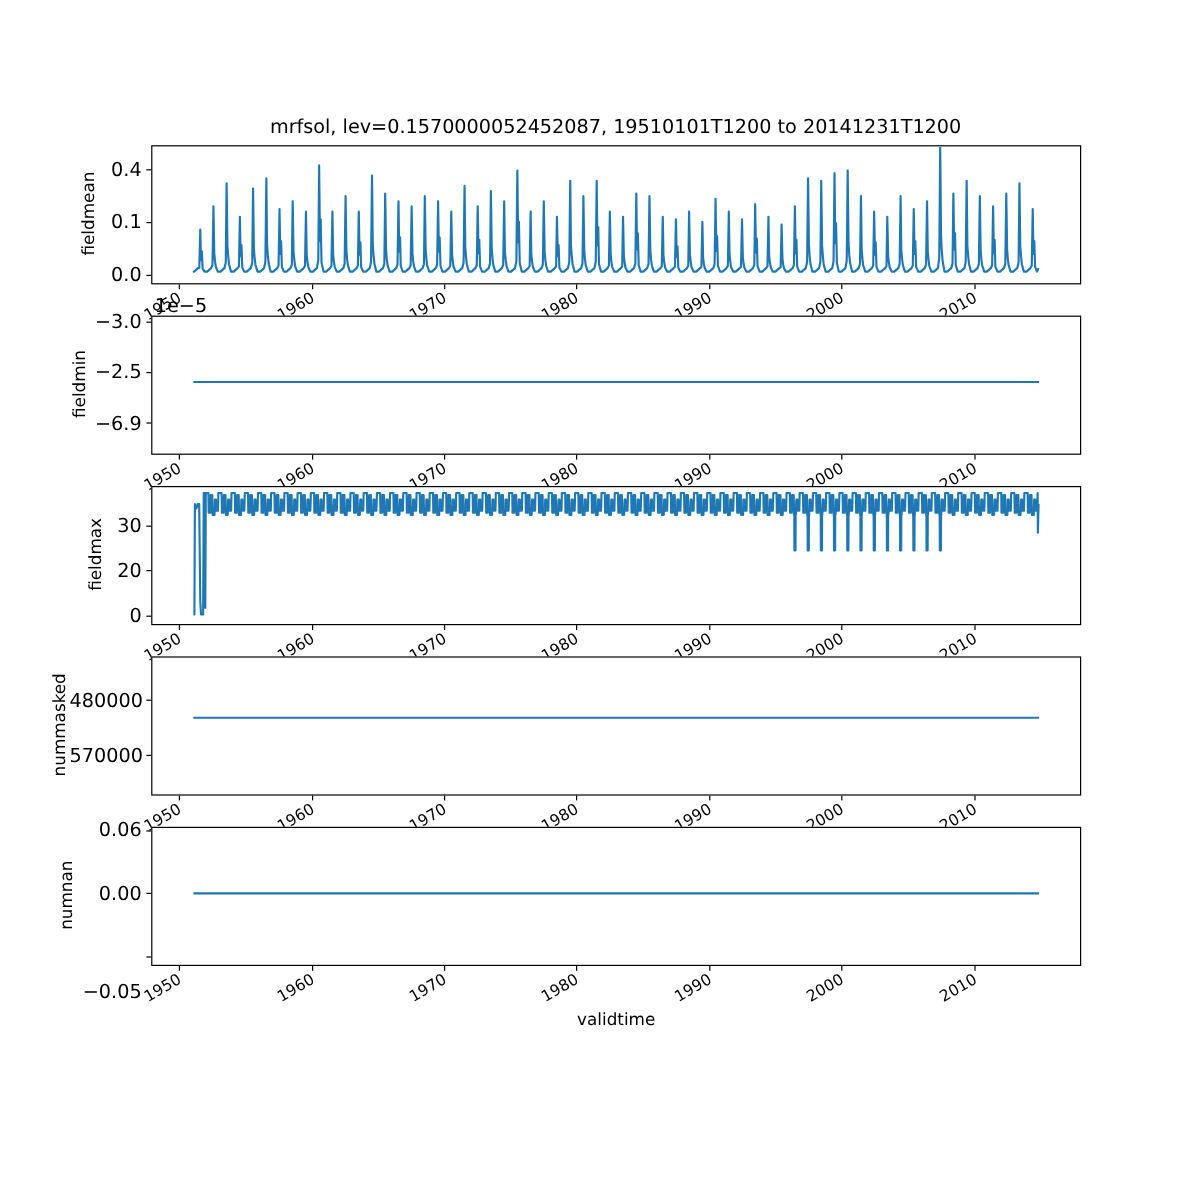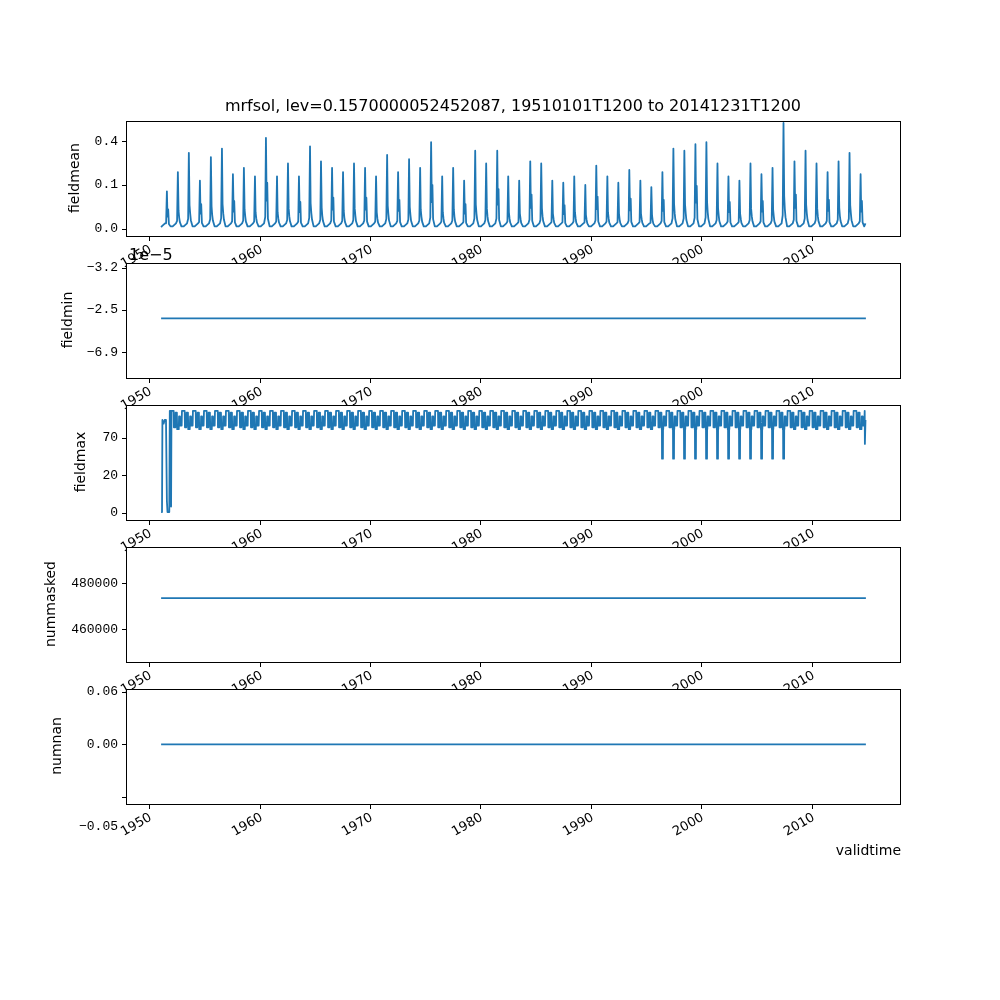--- a/index.html
+++ b/index.html
@@ -1,21 +1,21 @@
 <!DOCTYPE html>
 <html><head>
 <meta charset="utf-8">
 <style>
   html,body{margin:0;padding:0;background:#ffffff;}
   #figure{position:relative;width:1000px;height:1000px;background:#ffffff;
           font-family:"DejaVu Sans", sans-serif;color:#000;overflow:hidden;}
   .chart-title{position:absolute;left:0;top:96px;width:1026px;text-align:center;font-size:16px;}
   .axes{position:absolute;background:#ffffff;border:1px solid #000;box-sizing:border-box;}
   .axes svg{display:block;}
-  .ytick-label{position:absolute;font-size:13px;text-align:right;line-height:13px;font-family:Liberation Mono, monospace;}
+  .ytick-label{position:absolute;font-size:16px;text-align:right;line-height:13px;}
   .xtick-label{position:absolute;font-size:13px;text-align:right;line-height:13px;
                transform-origin:100% 0;transform:rotate(-30deg);white-space:nowrap;}
   .tick-x{position:absolute;width:1px;height:4px;background:#000;}
   .tick-y{position:absolute;width:4px;height:1px;background:#000;}
   .ylabel{position:absolute;font-size:14px;text-align:center;transform:rotate(-90deg);white-space:nowrap;}
   .offset-text{position:absolute;font-size:16px;white-space:nowrap;}
   .xlabel{position:absolute;font-size:14px;text-align:center;}
 </style>
 </head>
 <body>
@@ -65,21 +65,21 @@
           </svg>
         </div>
         <div class="tick-x" style="left: 149.184px; top: 379px;"></div>
         <div class="tick-x" style="left: 259.583px; top: 379px;"></div>
         <div class="tick-x" style="left: 369.981px; top: 379px;"></div>
         <div class="tick-x" style="left: 480.38px; top: 379px;"></div>
         <div class="tick-x" style="left: 590.779px; top: 379px;"></div>
         <div class="tick-x" style="left: 701.178px; top: 379px;"></div>
         <div class="tick-x" style="left: 811.577px; top: 379px;"></div>
         <div class="tick-y" style="left: 122px; top: 267.64px;"></div>
-        <div class="ytick-label" style="left: 58px; width: 60px; top: 261.14px;">−3.2</div>
+        <div class="ytick-label" style="left: 58px; width: 60px; top: 261.14px;">−3.0</div>
         <div class="tick-y" style="left: 122px; top: 309.822px;"></div>
         <div class="ytick-label" style="left: 58px; width: 60px; top: 303.322px;">−2.5</div>
         <div class="tick-y" style="left: 122px; top: 352.004px;"></div>
         <div class="ytick-label" style="left: 58px; width: 60px; top: 345.504px;">−6.9</div>
         <div class="ylabel" style="width: 140px; left: -3px; top: 312px;">fieldmin</div>
         <div class="offset-text" style="left: 129px; top: 245px;">1e−5</div>
       </div>
       <div>
         <div class="xtick-label" style="left: 87.1838px; top: 526px; width: 60px;">1950</div>
         <div class="xtick-label" style="left: 197.583px; top: 526px; width: 60px;">1960</div>
@@ -98,21 +98,21 @@
         <div class="tick-x" style="left: 369.981px; top: 521px;"></div>
         <div class="tick-x" style="left: 480.38px; top: 521px;"></div>
         <div class="tick-x" style="left: 590.779px; top: 521px;"></div>
         <div class="tick-x" style="left: 701.178px; top: 521px;"></div>
         <div class="tick-x" style="left: 811.577px; top: 521px;"></div>
         <div class="tick-y" style="left: 122px; top: 512.942px;"></div>
         <div class="ytick-label" style="left: 58px; width: 60px; top: 506.442px;">0</div>
         <div class="tick-y" style="left: 122px; top: 475.462px;"></div>
         <div class="ytick-label" style="left: 58px; width: 60px; top: 468.962px;">20</div>
         <div class="tick-y" style="left: 122px; top: 437.982px;"></div>
-        <div class="ytick-label" style="left: 58px; width: 60px; top: 431.482px;">70</div>
+        <div class="ytick-label" style="left: 58px; width: 60px; top: 431.482px;">30</div>
         <div class="ylabel" style="width: 140px; left: 10px; top: 454px;">fieldmax</div>
       </div>
       <div>
         <div class="xtick-label" style="left: 87.1838px; top: 668px; width: 60px;">1950</div>
         <div class="xtick-label" style="left: 197.583px; top: 668px; width: 60px;">1960</div>
         <div class="xtick-label" style="left: 307.981px; top: 668px; width: 60px;">1970</div>
         <div class="xtick-label" style="left: 418.38px; top: 668px; width: 60px;">1980</div>
         <div class="xtick-label" style="left: 528.779px; top: 668px; width: 60px;">1990</div>
         <div class="xtick-label" style="left: 639.178px; top: 668px; width: 60px;">2000</div>
         <div class="xtick-label" style="left: 749.577px; top: 668px; width: 60px;">2010</div>
@@ -122,21 +122,21 @@
           </svg>
         </div>
         <div class="tick-x" style="left: 149.184px; top: 663px;"></div>
         <div class="tick-x" style="left: 259.583px; top: 663px;"></div>
         <div class="tick-x" style="left: 369.981px; top: 663px;"></div>
         <div class="tick-x" style="left: 480.38px; top: 663px;"></div>
         <div class="tick-x" style="left: 590.779px; top: 663px;"></div>
         <div class="tick-x" style="left: 701.178px; top: 663px;"></div>
         <div class="tick-x" style="left: 811.577px; top: 663px;"></div>
         <div class="tick-y" style="left: 122px; top: 629.004px;"></div>
-        <div class="ytick-label" style="left: 58px; width: 60px; top: 622.504px;">460000</div>
+        <div class="ytick-label" style="left: 58px; width: 60px; top: 622.504px;">570000</div>
         <div class="tick-y" style="left: 122px; top: 583.063px;"></div>
         <div class="ytick-label" style="left: 58px; width: 60px; top: 576.563px;">480000</div>
         <div class="ylabel" style="width: 140px; left: -20px; top: 596px;">nummasked</div>
       </div>
       <div>
         <div class="xtick-label" style="left: 87.1838px; top: 810px; width: 60px;">1950</div>
         <div class="xtick-label" style="left: 197.583px; top: 810px; width: 60px;">1960</div>
         <div class="xtick-label" style="left: 307.981px; top: 810px; width: 60px;">1970</div>
         <div class="xtick-label" style="left: 418.38px; top: 810px; width: 60px;">1980</div>
         <div class="xtick-label" style="left: 528.779px; top: 810px; width: 60px;">1990</div>
@@ -156,14 +156,14 @@
         <div class="tick-x" style="left: 811.577px; top: 805px;"></div>
         <div class="tick-y" style="left: 122px; top: 691.636px;"></div>
         <div class="ytick-label" style="left: 58px; width: 60px; top: 685.136px;">0.06</div>
         <div class="tick-y" style="left: 122px; top: 744.364px;"></div>
         <div class="ytick-label" style="left: 58px; width: 60px; top: 737.864px;">0.00</div>
         <div class="tick-y" style="left: 122px; top: 797.091px;"></div>
         <div class="ytick-label" style="left: 58px; width: 60px; top: 820px;">−0.05</div>
         <div class="ylabel" style="width: 140px; left: -14px; top: 738px;">numnan</div>
       </div>
     </div>
-  <div class="xlabel" id="xlabel" style="left: 126px; width: 775px; top: 842px; text-align: right;">validtime</div>
+  <div class="xlabel" id="xlabel" style="left: 126px; width: 775px; top: 842px;">validtime</div>
 </div>
 
 </body></html>

